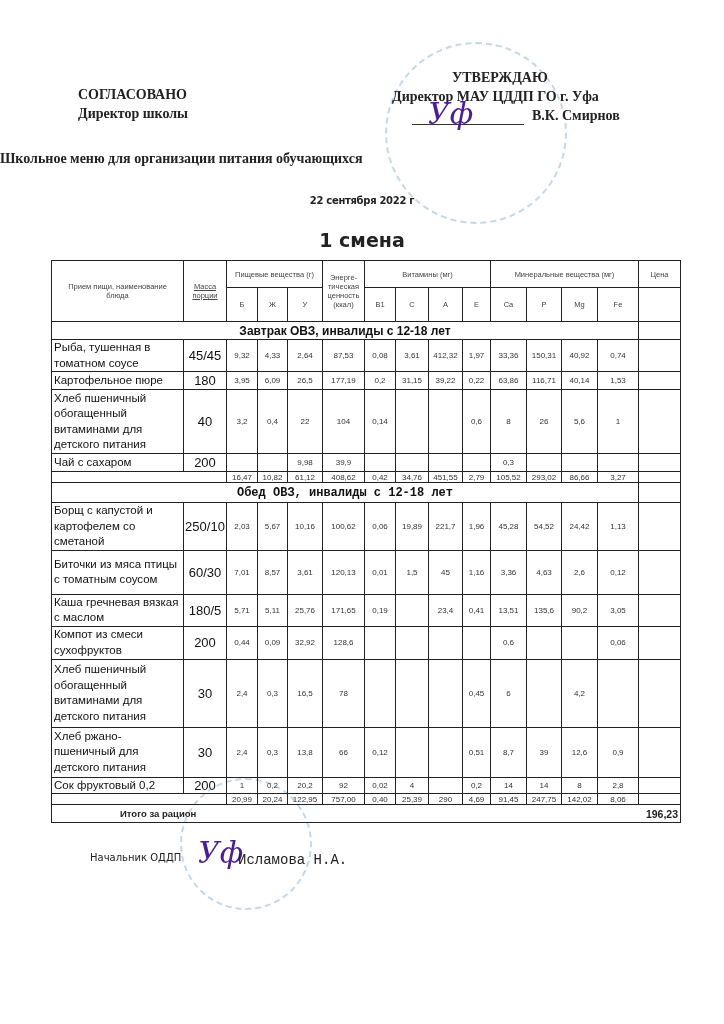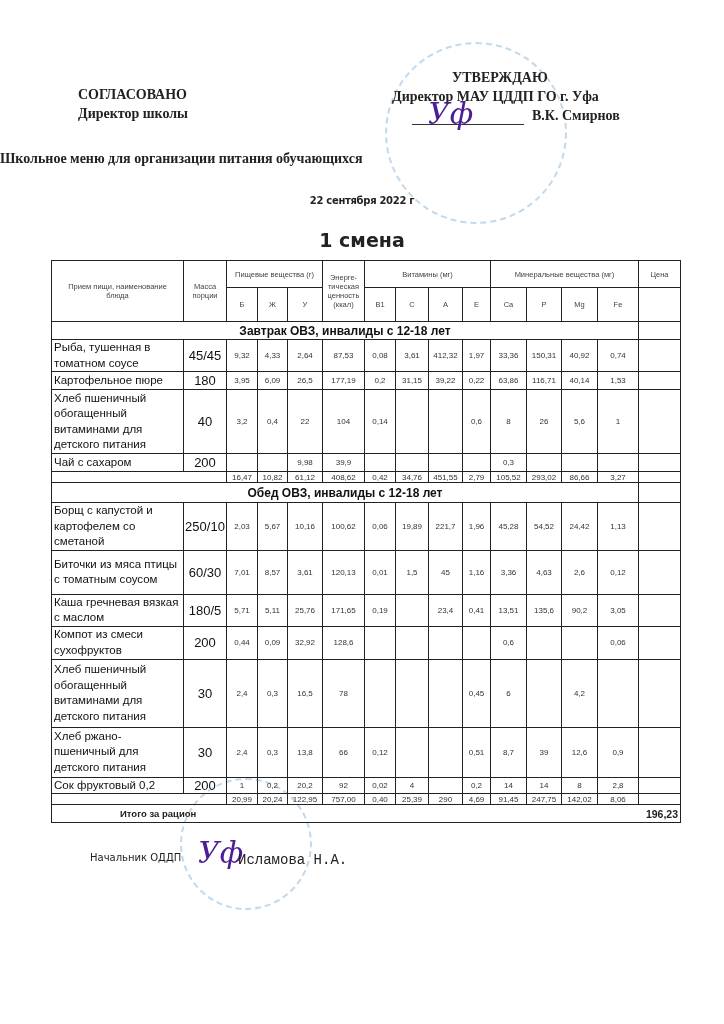--- a/index.html
+++ b/index.html
@@ -62,21 +62,21 @@
       <col style="width:28px">
     <col style="width:36px">
       <col style="width:35px">
       <col style="width:36px">
       <col style="width:41px">
     <col style="width:42px">
   </colgroup>
   <thead>
     <tr style="height:27px">
       <th rowspan="2" style="padding:0 6px;">Прием пищи, наименование блюда</th>
-      <th rowspan="2" style="padding:0 6px;">Масса порции</th>
+      <th rowspan="2" style="padding:0 6px;text-decoration:underline;">Масса порции</th>
       <th colspan="3" style="padding:0 4px;">Пищевые вещества (г)</th>
       <th rowspan="2">Энерге-тическая ценность (ккал)</th>
       <th colspan="4">Витамины (мг)</th>
       <th colspan="4">Минеральные вещества (мг)</th>
       <th>Цена</th>
     </tr>
     <tr style="height:34px">
       <th>Б</th>
       <th>Ж</th>
       <th>У</th>
@@ -173,21 +173,21 @@
         <td class="num">0,42</td>
         <td class="num">34,76</td>
         <td class="num">451,55</td>
         <td class="num">2,79</td>
         <td class="num">105,52</td>
         <td class="num">293,02</td>
         <td class="num">86,66</td>
         <td class="num">3,27</td>
         <td></td>
       </tr>
-      <tr style="height: 20px;">
+      <tr style="height: 20px; font-family: Liberation Mono, monospace;">
         <td colspan="14" class="section">Обед ОВЗ, инвалиды с 12-18 лет</td>
         <td></td>
       </tr>
       <tr style="height: 46px;">
         <td class="name">Борщ с капустой и картофелем со сметаной</td>
         <td class="mass">250/10</td>
         <td class="num">2,03</td>
         <td class="num">5,67</td>
         <td class="num">10,16</td>
         <td class="num">100,62</td>

